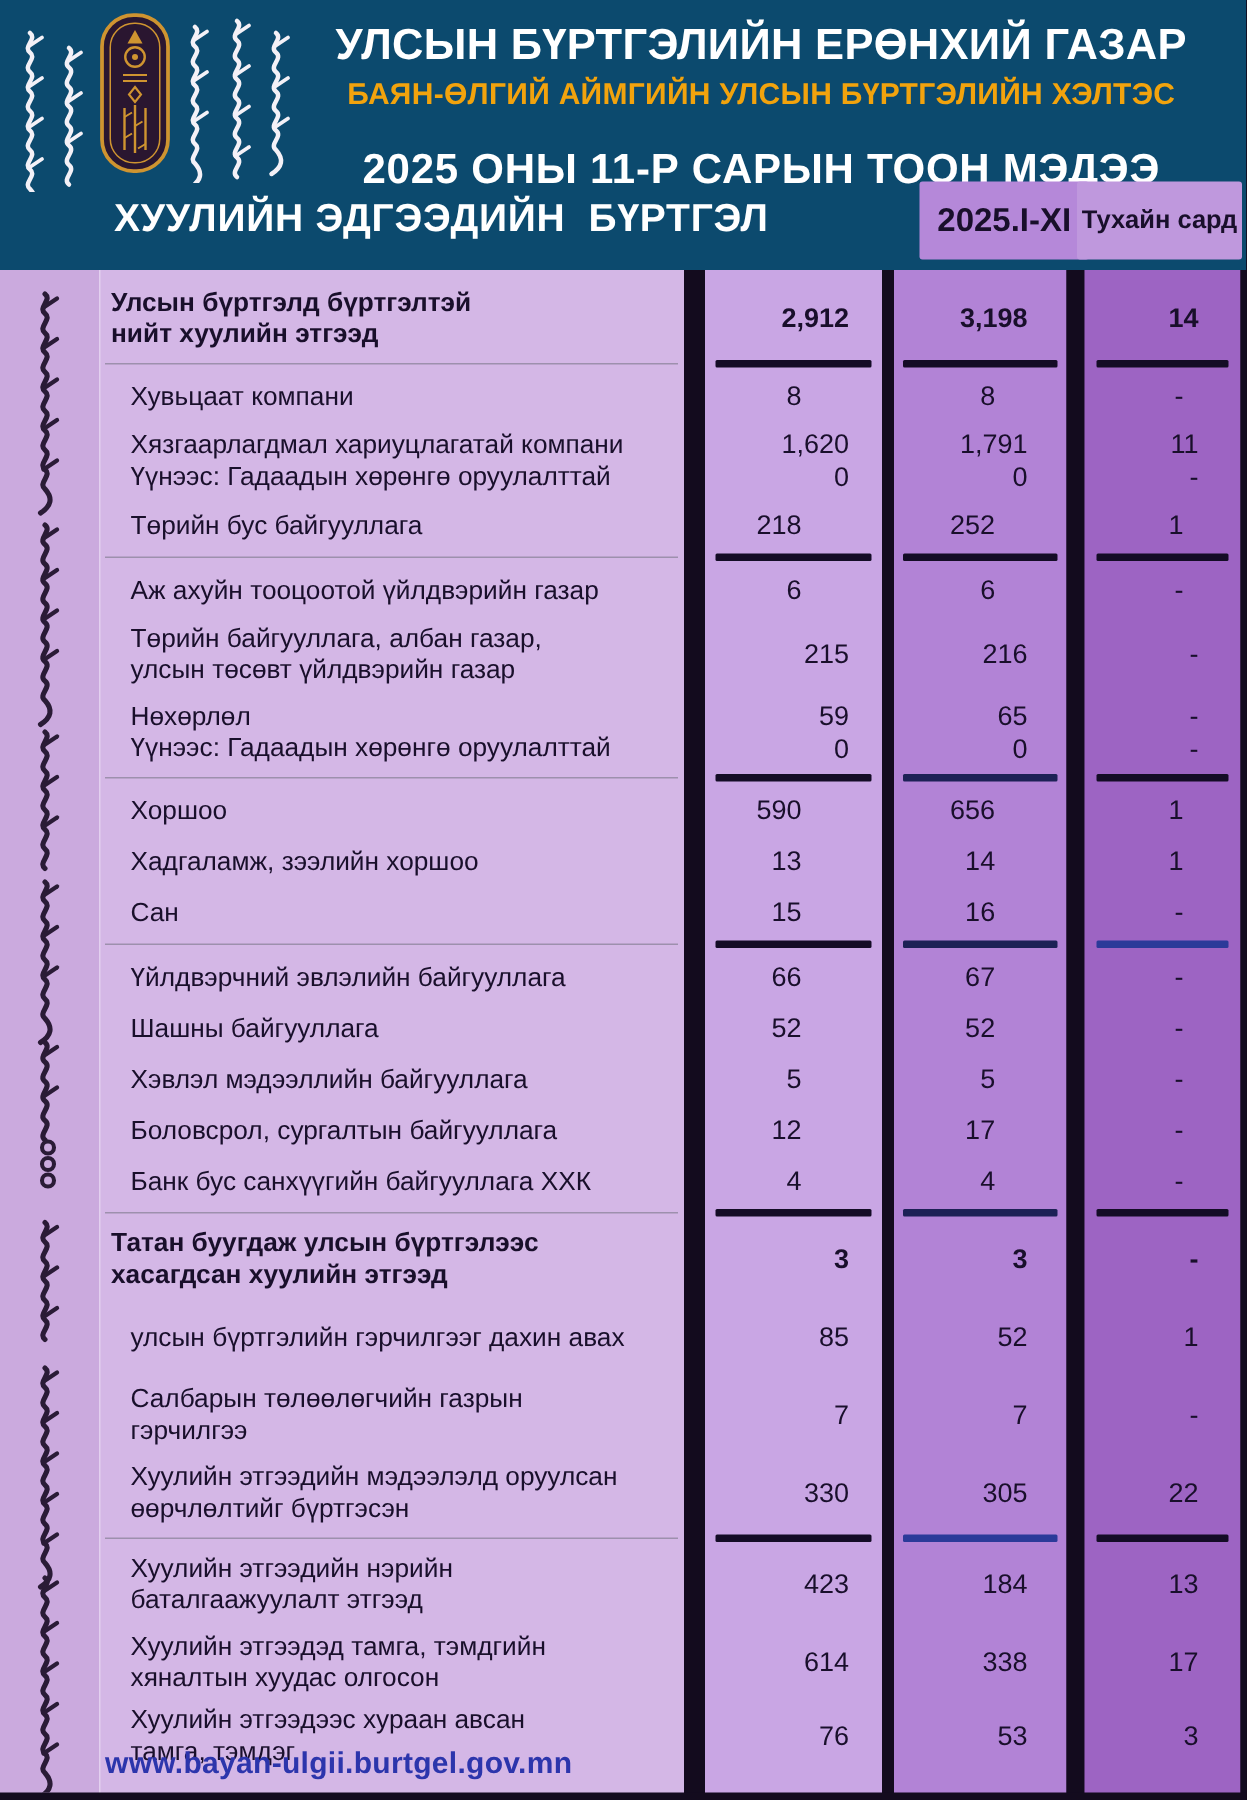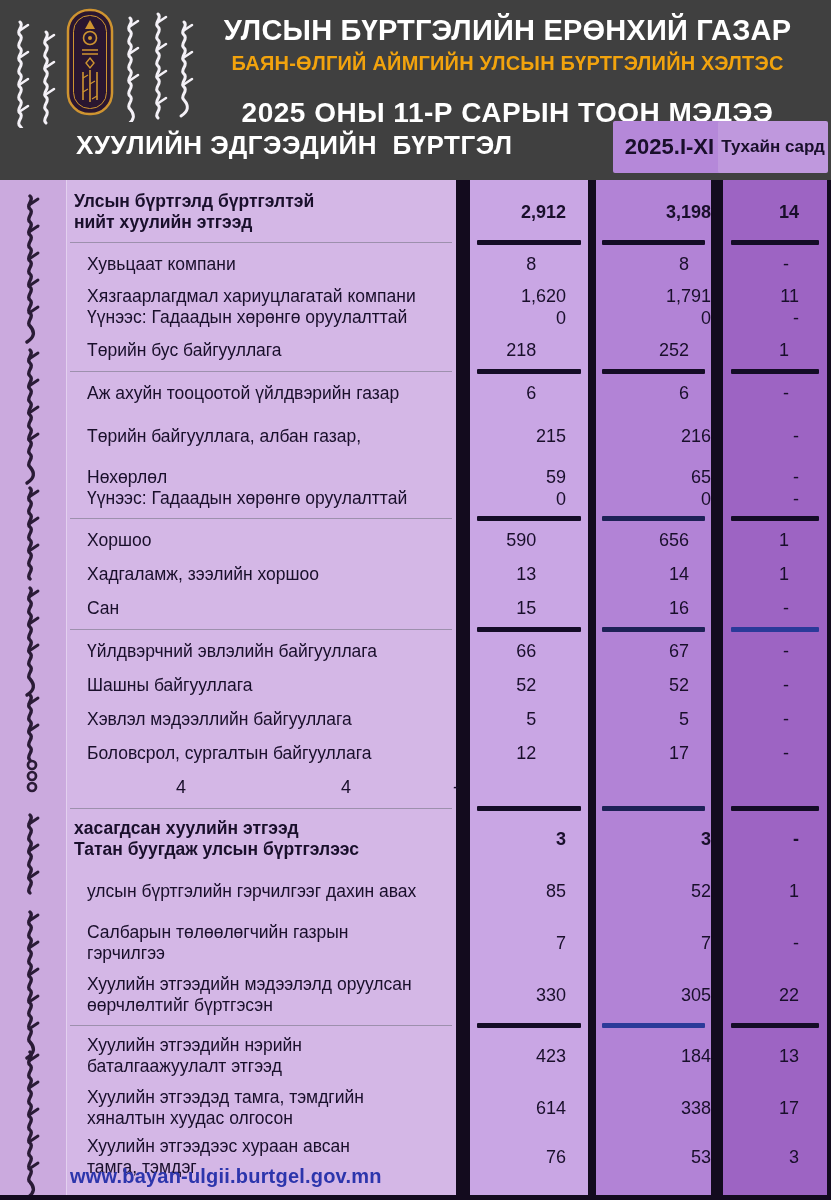--- a/index.html
+++ b/index.html
@@ -3,21 +3,21 @@
 <meta charset="utf-8">
 <style>
   html,body{margin:0;padding:0;background:#0c0713;}
   .page{
     position:relative; width:831px; height:1200px; overflow:hidden;
     background:#201329;
     font-family:"Liberation Sans", sans-serif;
     -webkit-font-smoothing:antialiased;
   }
   
-  .header{position:absolute;left:0;top:0;width:831px;height:180px;background:#404040;}
+  .header{position:absolute;left:0;top:0;width:831px;height:180px;background:#0c4a6e;}
   .titles{position:absolute;left:215px;top:14px;width:585px;text-align:center;color:#fff;}
   .title1{font-size:29px;font-weight:bold;letter-spacing:.2px;}
   .title2{font-size:20px;font-weight:bold;color:#f2a30d;margin-top:5px;letter-spacing:.2px;}
   .title3{font-size:28px;font-weight:bold;margin-top:22px;letter-spacing:.5px;}
   .caption{
     position:absolute;left:76px;top:130px;color:#fff;
     font-size:26px;font-weight:bold;letter-spacing:.5px;white-space:pre;
   }
   .colhead{
     position:absolute;top:121px;height:52px;border-radius:2px;
@@ -65,21 +65,21 @@
   .sp1{width:14px;flex:none;}
   .sp2{width:8px;flex:none;}
   .sp3{width:12px;flex:none;}
   .sp4{width:4px;flex:none;}
   .val{
     box-sizing:border-box;display:flex;flex-direction:column;
     align-items:flex-end;justify-content:center;
     font-size:18px;line-height:22px;
   }
   .val.v1{width:118px;padding-right:22px;}
-  .val.v2{width:115px;}
+  .val.v2{width:115px;padding-right:26px;}
   .val.v3{width:104px;padding-right:28px;}
   
   .divider{position:relative;height:9px;}
   .divider .thin{position:absolute;left:4px;width:382px;top:4px;height:1px;background:#9d90ad;}
   .divider .seg{position:absolute;top:2px;height:5px;border-radius:1px;}
   .divider .g1{left:411px;width:104px;}
   .divider .g2{left:536px;width:103px;}
   .divider .g3{left:665px;width:88px;}
   
   .footer{
@@ -306,20 +306,21 @@
           </div>
           <div class="sp3"></div>
           <div class="val v3">
             <div>-</div>
           </div>
           <div class="sp4"></div>
         </div>
         <div class="row h2">
           <div class="lbl sub">
             <div>Төрийн байгууллага, албан газар,</div>
+            <div>улсын төсөвт үйлдвэрийн газар</div>
           </div>
           <div class="sp1"></div>
           <div class="val v1">
             <div>215</div>
           </div>
           <div class="sp2"></div>
           <div class="val v2">
             <div>216</div>
           </div>
           <div class="sp3"></div>
@@ -482,20 +483,23 @@
           <div class="val v2">
             <div>17</div>
           </div>
           <div class="sp3"></div>
           <div class="val v3">
             <div>-</div>
           </div>
           <div class="sp4"></div>
         </div>
         <div class="row h1">
+          <div class="lbl sub">
+            <div>Банк бус санхүүгийн байгууллага ХХК</div>
+          </div>
           <div class="sp1"></div>
           <div class="val v1">
             <div>4</div>
           </div>
           <div class="sp2"></div>
           <div class="val v2">
             <div>4</div>
           </div>
           <div class="sp3"></div>
           <div class="val v3">
@@ -504,22 +508,22 @@
           <div class="sp4"></div>
         </div>
         <div class="divider">
           <div class="thin"></div>
           <div class="seg g1" style="background:#140c26"></div>
           <div class="seg g2" style="background:#1d2156"></div>
           <div class="seg g3" style="background:#140c26"></div>
         </div>
         <div class="row h2 bold">
           <div class="lbl group">
+            <div>Татан буугдаж улсын бүртгэлээс</div>
             <div>хасагдсан хуулийн этгээд</div>
-            <div>Татан буугдаж улсын бүртгэлээс</div>
           </div>
           <div class="sp1"></div>
           <div class="val v1">
             <div>3</div>
           </div>
           <div class="sp2"></div>
           <div class="val v2">
             <div>3</div>
           </div>
           <div class="sp3"></div>

